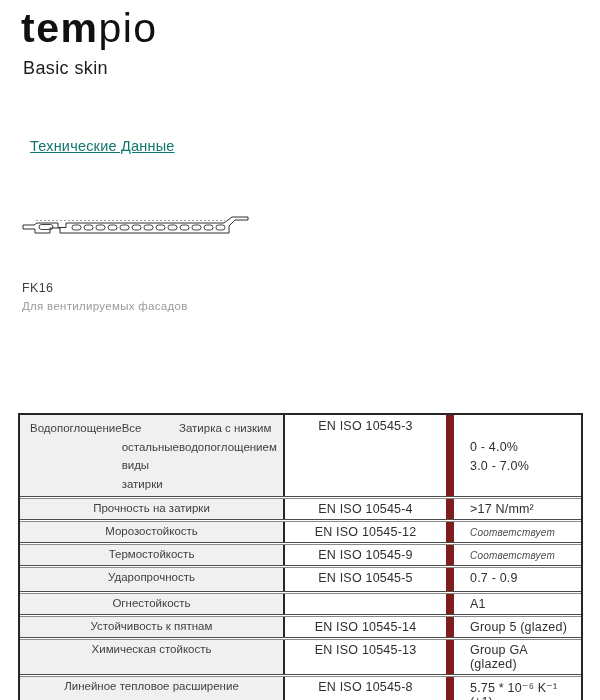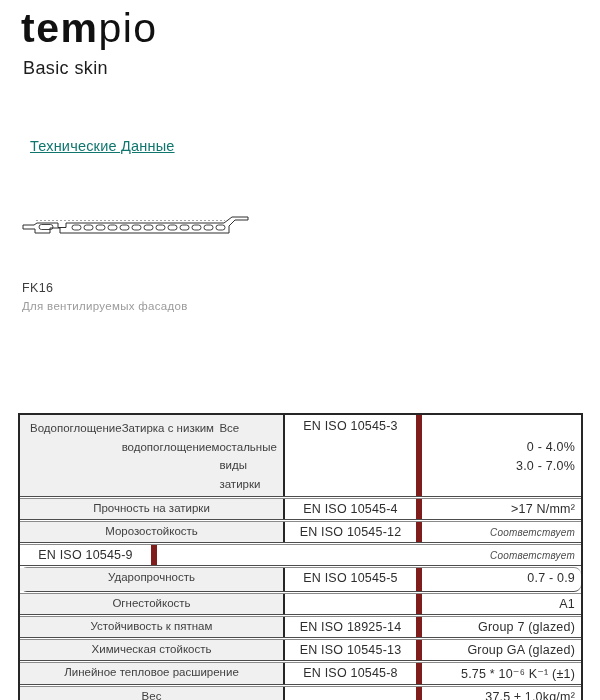--- a/index.html
+++ b/index.html
@@ -48,38 +48,38 @@
   .trow + .trow{border-top:1px solid #8a8a8a;margin-top:1px;}
   .trow:last-child{border-bottom:none;}
   .c1{
     width:265px;box-sizing:border-box;flex:none;
     background:#f0f0f0;border-right:2px solid #262626;
     padding:3px 10px;
     font-size:11.5px;color:#3f3f3f;
     display:flex;justify-content:center;
   }
   .c2{
-    width:137px;box-sizing:border-box;flex:none;
-    border-right:6px solid #7f1d1d;
+    width:169px;box-sizing:border-box;flex:none;
+    border-right:8px solid #7f1d1d;
     padding:3px 4px;text-align:center;
     font-size:12.5px;color:#2e2e2e;letter-spacing:0.2px;
   }
   .c3{
     flex:1;box-sizing:border-box;
     padding:3px 6px 3px 16px;
-    font-size:12.5px;color:#2e2e2e;letter-spacing:0.2px;text-align:right;
+    font-size:12.5px;color:#2e2e2e;letter-spacing:0.2px;
   }
   .trow{min-height:20px;}
   .r1{min-height:55px;}
   .r1 .c1{justify-content:flex-start;padding-top:4px;}
   .r1 .c1 div{line-height:18.5px;}
   .r1 .c2{padding-top:4px;}
   .r1 .c3 .val{line-height:19px;}
   .r1 .c3 .val:first-child{margin-top:20px;}
-  .vtall{min-height:23px;border-radius:7px;}
+  .vtall{min-height:23px;}
   .vtall .c1{justify-content:center;}
   .small-val .c3{font-size:10px;color:#4c4c4c;padding-top:5px;font-style:italic;}
 </style>
 </head>
 <body>
 
 <div class="logo">
   <span class="seg-bold">tem</span><span class="seg-light">pio</span>
 </div>
 <div class="subtitle">Basic skin</div>
@@ -108,22 +108,22 @@
 </svg>
 
 <div class="product-code">FK16</div>
 <div class="product-desc">Для вентилируемых фасадов</div>
 
 <div class="spec-table">
 
   <div class="trow r1">
     <div class="c1">
       <div>Водопоглощение</div>
+      <div>Все остальные виды затирки</div>
       <div>Затирка с низким водопоглощением</div>
-      <div>Все остальные виды затирки</div>
     </div>
     <div class="c2">EN ISO 10545-3</div>
     <div class="c3">
       <div class="val">0 - 4.0%</div>
       <div class="val">3.0 - 7.0%</div>
     </div>
   </div>
 
   <div class="trow">
     <div class="c1">Прочность на затирки</div>
@@ -131,40 +131,41 @@
     <div class="c3">&gt;17 N/mm²</div>
   </div>
 
   <div class="trow small-val">
     <div class="c1">Морозостойкость</div>
     <div class="c2">EN ISO 10545-12</div>
     <div class="c3">Соответствует</div>
   </div>
 
   <div class="trow small-val">
+    <div class="c1">Термостойкость</div>
     <div class="c2">EN ISO 10545-9</div>
     <div class="c3">Соответствует</div>
   </div>
 
   <div class="trow vtall">
     <div class="c1">Ударопрочность</div>
     <div class="c2">EN ISO 10545-5</div>
     <div class="c3">0.7 - 0.9</div>
   </div>
 
   <div class="trow">
     <div class="c1">Огнестойкость</div>
     <div class="c2"></div>
     <div class="c3">A1</div>
   </div>
 
   <div class="trow">
     <div class="c1">Устойчивость к пятнам</div>
-    <div class="c2">EN ISO 18925-14</div>
-    <div class="c3">Group 7 (glazed)</div>
+    <div class="c2">EN ISO 10545-14</div>
+    <div class="c3">Group 5 (glazed)</div>
   </div>
 
   <div class="trow">
     <div class="c1">Химическая стойкость</div>
     <div class="c2">EN ISO 10545-13</div>
     <div class="c3">Group GA (glazed)</div>
   </div>
 
   <div class="trow">
     <div class="c1">Линейное тепловое расширение</div>

